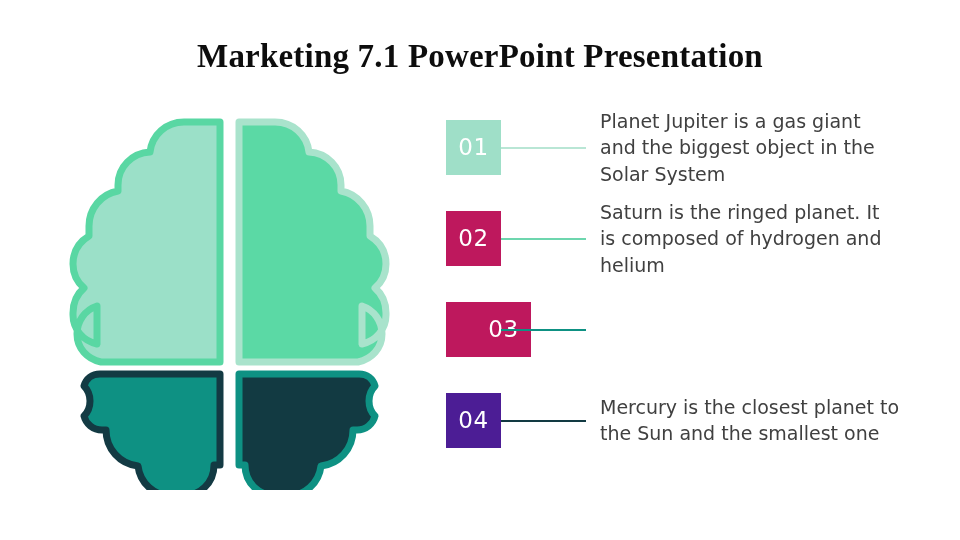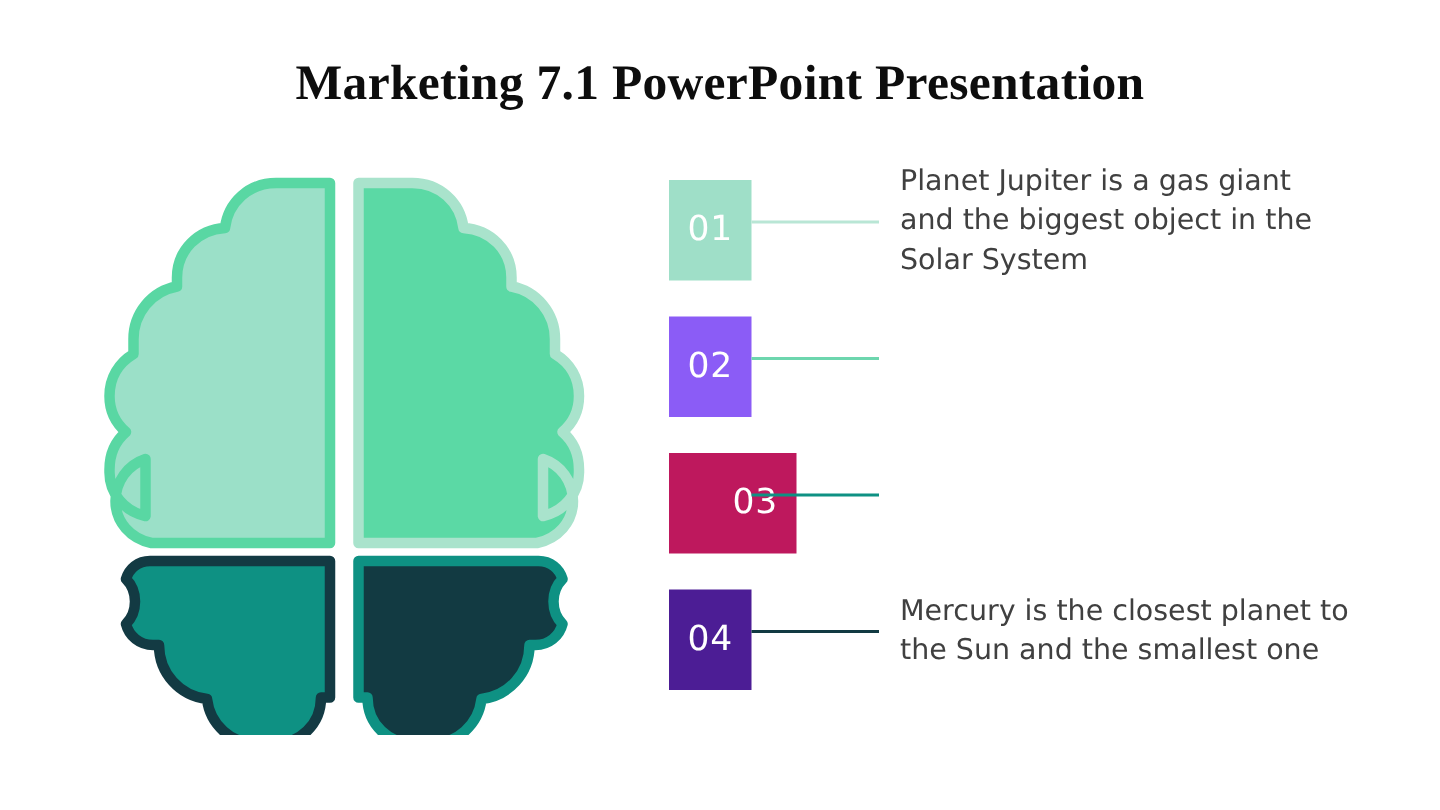--- a/index.html
+++ b/index.html
@@ -58,21 +58,21 @@
     height: 55px;
     margin-bottom: 36px;
   }
   .step:last-child { margin-bottom: 0; }
 
   .step-badge {
     position: absolute;
     left: 0;
     top: 0;
     width: 55px;
-    height: 67px;
+    height: 55px;
     display: flex;
     align-items: center;
     justify-content: center;
     color: #ffffff;
     font-family: "DejaVu Sans", sans-serif;
     font-size: 23px;
     font-weight: 400;
     letter-spacing: 0.5px;
     line-height: 1;
   }
@@ -176,22 +176,23 @@
 
   <div class="steps">
 
     <div class="step">
       <div class="step-badge" style="background-color: rgb(159, 223, 200);">01</div>
       <div class="step-line" style="background-color: rgb(185, 230, 213);"></div>
       <div class="step-text">Planet Jupiter is a gas giant and the biggest object in the Solar System</div>
     </div>
 
     <div class="step">
-      <div class="step-badge" style="background-color: #8b5cf6;">02</div>
+      <div class="step-badge" style="background-color: #be185d;">02</div>
       <div class="step-line" style="background-color: rgb(109, 214, 174);"></div>
+      <div class="step-text">Saturn is the ringed planet. It is composed of hydrogen and helium</div>
     </div>
 
     <div class="step">
       <div class="step-badge" style="background-color: #be185d; padding-left: 30px;">03</div>
       <div class="step-line" style="background-color: rgb(14, 145, 131);"></div>
     </div>
 
     <div class="step">
       <div class="step-badge" style="background-color: #4c1d95;">04</div>
       <div class="step-line" style="background-color: rgb(18, 58, 66);"></div>

